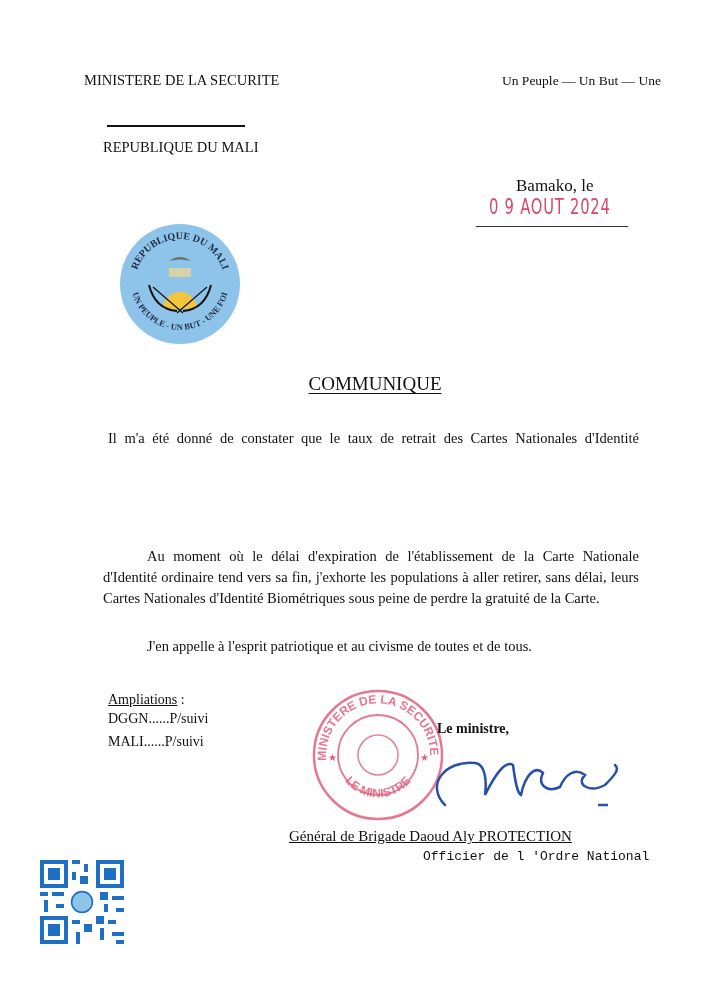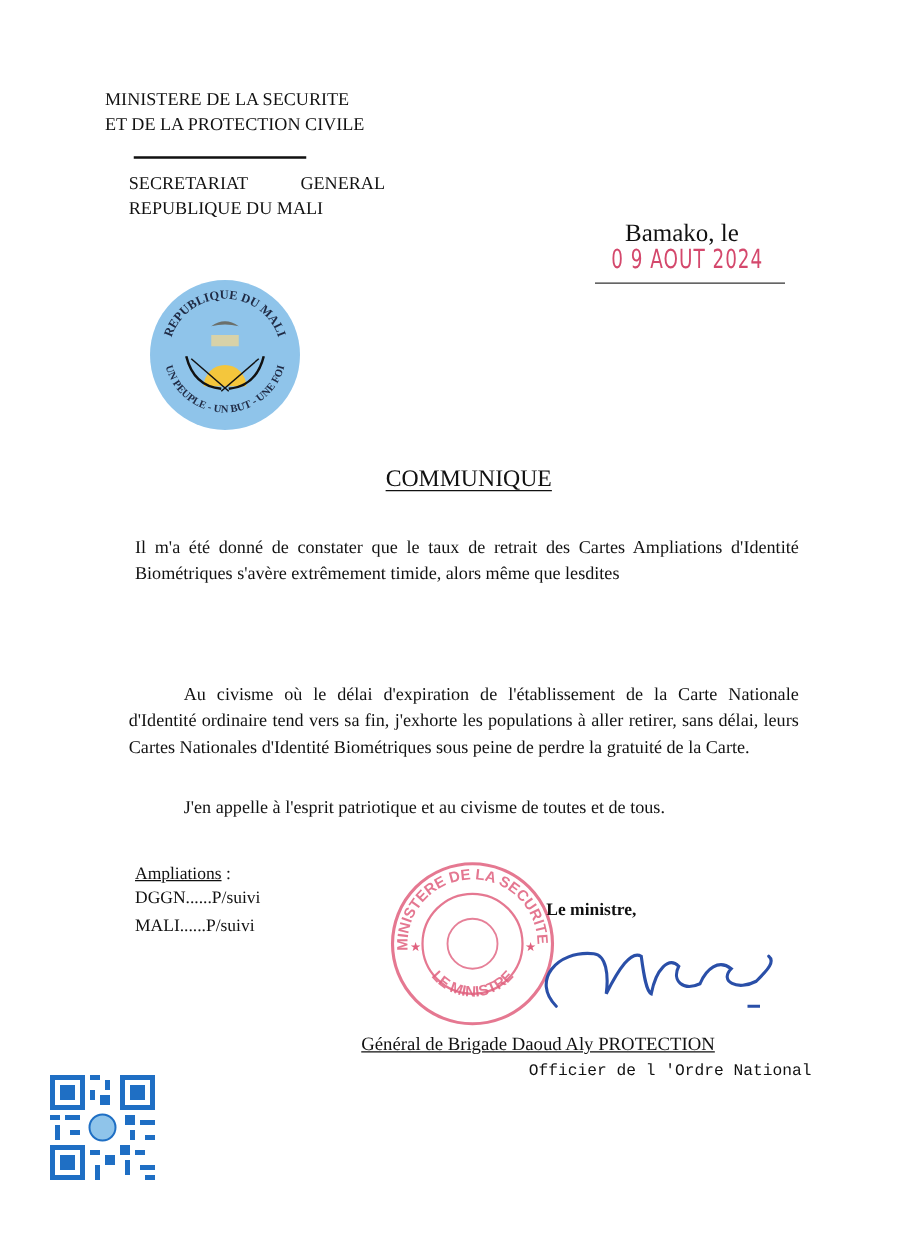--- a/index.html
+++ b/index.html
@@ -6,21 +6,21 @@
     body {
       width: 720px; height: 990px; position: relative; overflow: hidden;
       font-family: "Liberation Serif", "DejaVu Serif", serif; color: #111;
     }
     .abs { position: absolute; }
     .hdr-left { left: 84px; top: 70px; font-size: 14.5px; line-height: 20px; }
     .hdr-rule { left: 107px; top: 125px; width: 138px; height: 2px; background: #111; }
     .secgen { left: 103px; top: 137px; font-size: 14.5px; line-height: 20px; width: 205px; }
     .secgen .row1 { display: flex; justify-content: space-between; }
     .motto { left: 502px; top: 71px; width: 180px; font-size: 13.5px; line-height: 19px; }
-    .bamako { left: 500px; top: 176px; font-size: 20px; }
+    .bamako { left: 516px; top: 176px; font-size: 17px; }
     .stamp-date { left: 489px; top: 195px; font-family: "DejaVu Sans Condensed", "DejaVu Sans", sans-serif;
       font-size: 21px; color: #d4486c; letter-spacing: 1px; transform: scaleX(0.78); transform-origin: left center; font-weight: normal; }
     .date-rule { left: 476px; top: 226px; width: 152px; height: 1px; background: #333; }
     .emblem { left: 119px; top: 223px; width: 122px; height: 122px; }
     .title { left: 0; width: 750px; top: 373px; text-align: center; font-size: 19px; text-decoration: underline; text-underline-offset: 3px; }
     .p1 { left: 108px; top: 428px; width: 531px; font-size: 14.5px; line-height: 21px; text-align: justify; }
     .p1 span { display: block; }
     .p1 .j { text-align: justify; text-align-last: justify; }
     .p2 { left: 103px; top: 546px; width: 536px; font-size: 14.5px; line-height: 21px; text-align: justify; text-indent: 44px; }
     .p3 { left: 147px; top: 638px; font-size: 14.5px; }
@@ -32,32 +32,28 @@
     .signature { left: 425px; top: 745px; width: 210px; height: 65px; }
     .signer { left: 289px; top: 828px; font-size: 15px; text-decoration: underline; }
     .order { left: 423px; top: 849px; font-family: Liberation Mono, monospace; font-size: 13px; }
     .qr { left: 40px; top: 860px; width: 84px; height: 84px; }
   </style>
 </head>
 <body>
 
 <div class="abs hdr-left">
   <div>MINISTERE DE LA SECURITE</div>
-  <div>ET DE LA PROTECTION CIVILE</div>
 </div>
 <div class="abs hdr-rule"></div>
 <div class="abs secgen">
-  <div class="row1">
-    <span>SECRETARIAT</span>
-    <span>GENERAL</span>
-  </div>
   <div>REPUBLIQUE DU MALI</div>
 </div>
 
 <div class="abs motto">
+  <div>Un Peuple — Un But — Une</div>
 </div>
 <div class="abs bamako">Bamako, le</div>
 <div class="abs stamp-date">0 9 AOUT 2024</div>
 <div class="abs date-rule"></div>
 
 <svg class="abs emblem" viewBox="0 0 122 122">
   <defs>
     <path id="arcTop" d="M 16 61 A 45 45 0 0 1 106 61"></path>
     <path id="arcBot" d="M 12 58 A 49 49 0 0 0 110 58"></path>
   </defs>
@@ -69,24 +65,23 @@
   <path d="M 44 86 A 17 17 0 0 1 78 86 Z" fill="#f4c63c"></path>
   <path d="M 30 62 Q 36 86 58 88" stroke="#111" stroke-width="2" fill="none"></path>
   <path d="M 92 62 Q 86 86 64 88" stroke="#111" stroke-width="2" fill="none"></path>
   <line x1="34" y1="64" x2="64" y2="90" stroke="#111" stroke-width="1.2"></line>
   <line x1="88" y1="64" x2="58" y2="90" stroke="#111" stroke-width="1.2"></line>
 </svg>
 
 <div class="abs title">COMMUNIQUE</div>
 
 <div class="abs p1">
-  <span class="j">Il m'a été donné de constater que le taux de retrait des Cartes Ampliations d'Identité</span>
-  <span>Biométriques s'avère extrêmement timide, alors même que lesdites</span>
+  <span class="j">Il m'a été donné de constater que le taux de retrait des Cartes Nationales d'Identité</span>
 </div>
-<div class="abs p2">Au civisme où le délai d'expiration de l'établissement de la Carte Nationale d'Identité ordinaire tend vers sa fin, j'exhorte les populations à aller retirer, sans délai, leurs Cartes Nationales d'Identité Biométriques sous peine de perdre la gratuité de la Carte.</div>
+<div class="abs p2">Au moment où le délai d'expiration de l'établissement de la Carte Nationale d'Identité ordinaire tend vers sa fin, j'exhorte les populations à aller retirer, sans délai, leurs Cartes Nationales d'Identité Biométriques sous peine de perdre la gratuité de la Carte.</div>
 <div class="abs p3">J'en appelle à l'esprit patriotique et au civisme de toutes et de tous.</div>
 
 <div class="abs ampl">
   <div><span class="u">Ampliations</span><span> :</span></div>
   <div>DGGN......P/suivi</div>
   <div class="gap">MALI......P/suivi</div>
 </div>
 
 <svg class="abs seal" viewBox="0 0 140 140">
   <defs>

